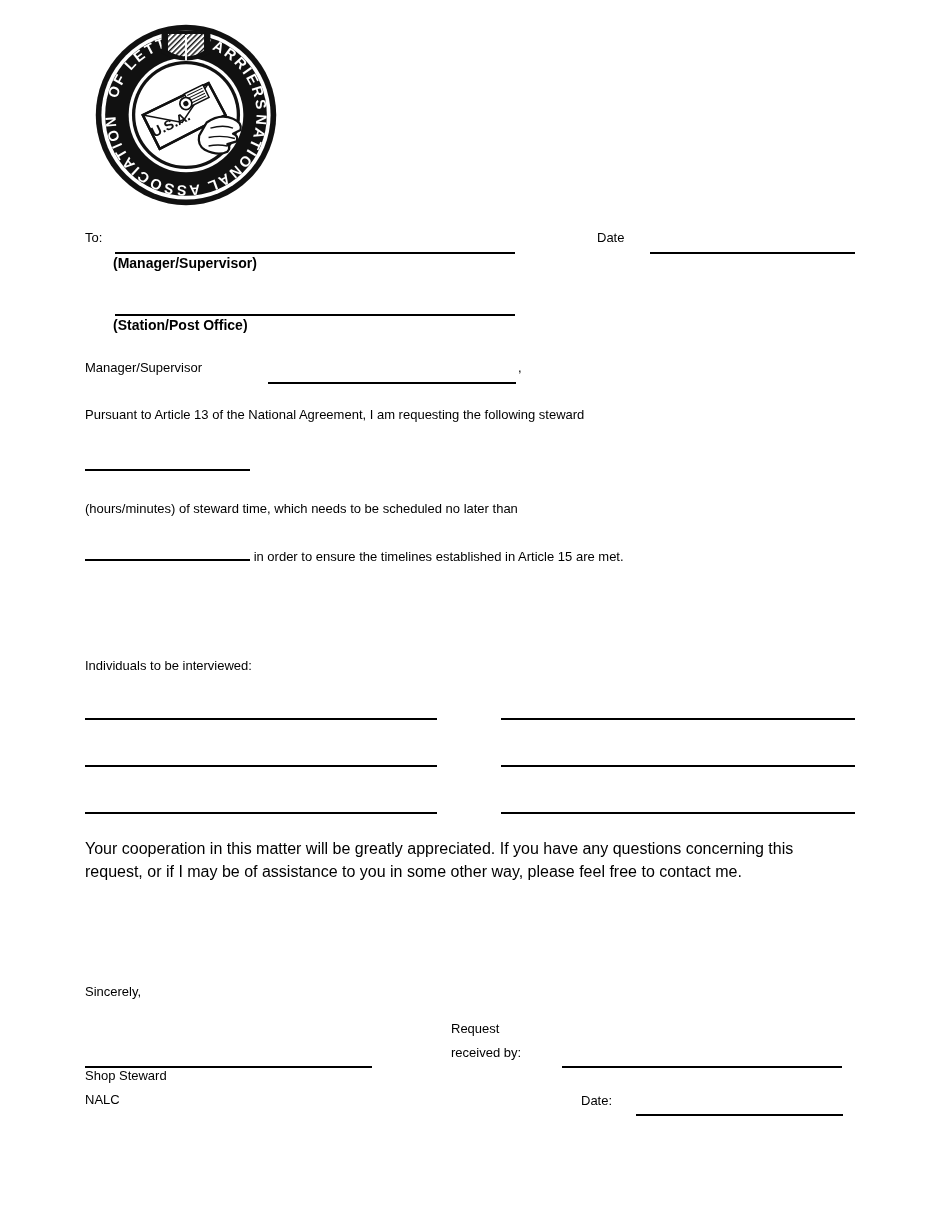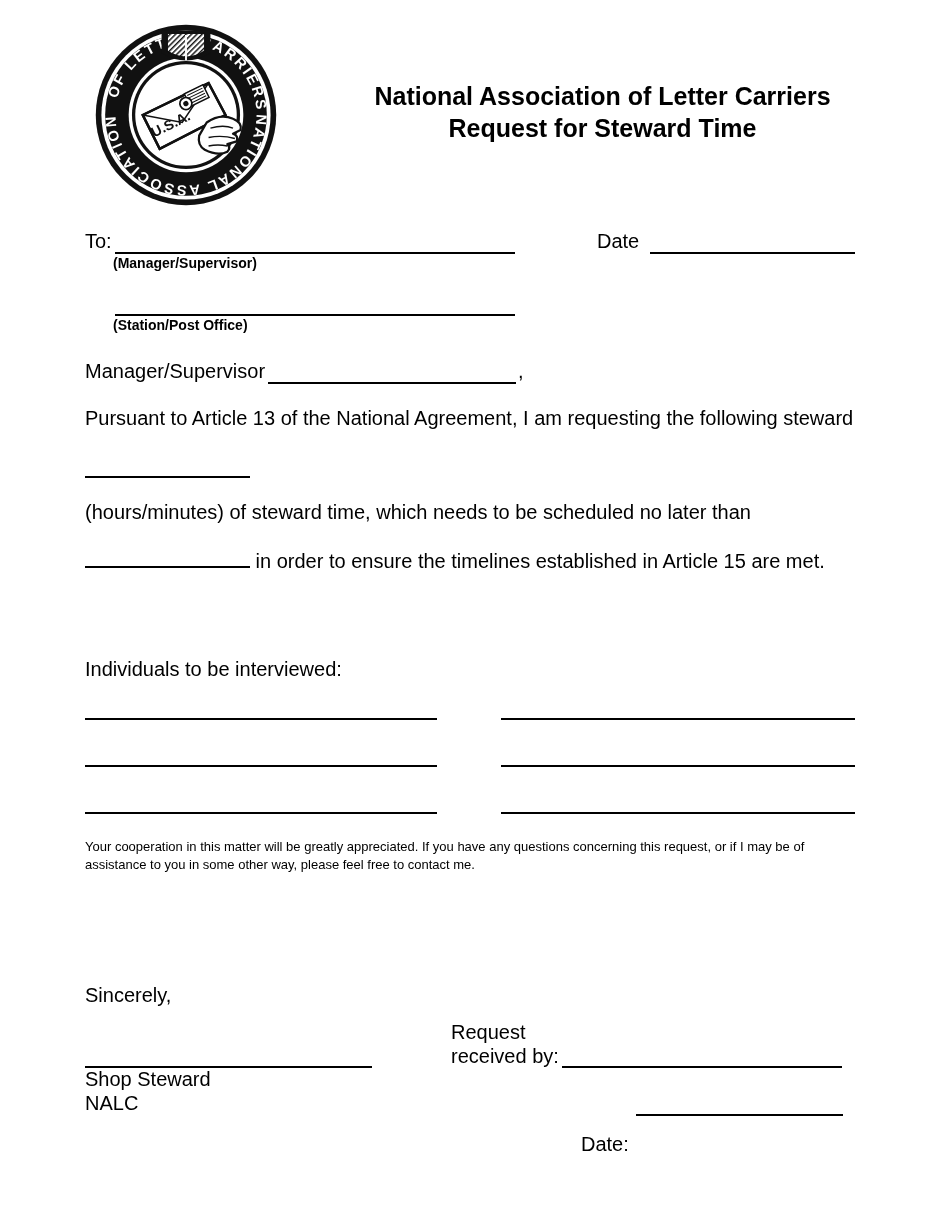--- a/index.html
+++ b/index.html
@@ -47,34 +47,34 @@
   }
 
   
   .rule {
     position: absolute;
     height: 0;
     border-bottom: 2px solid #000;
   }
   .body-text {
     position: absolute;
-    font-size: 20px;
+    font-size: 13px;
     line-height: 1.0;
     white-space: nowrap;
   }
   .small-label {
     position: absolute;
     font-size: 14px;
     line-height: 1.0;
     white-space: nowrap;
     font-weight: bold;
   }
   .para {
     position: absolute;
-    font-size: 13px;
+    font-size: 16px;
     line-height: 1.42;
   }
   .inline-blank {
     display: inline-block;
     border-bottom: 2px solid #000;
     vertical-align: baseline;
     height: 0.95em;
   }
 </style>
 </head>
@@ -134,24 +134,20 @@
           <path d="M 122,104 Q 136,94 150,100 Q 160,104 158,112 L 150,116
                    Q 156,118 154,124 L 144,127 Q 148,131 144,135
                    Q 134,140 120,133 Q 112,128 114,118 Z" fill="#ffffff" stroke="#111111" stroke-width="2.4" stroke-linejoin="round"></path>
           <path d="M 126,110 Q 140,106 150,110" fill="none" stroke="#111111" stroke-width="1.5"></path>
           <path d="M 124,120 Q 138,117 152,121" fill="none" stroke="#111111" stroke-width="1.5"></path>
           <path d="M 124,129 Q 134,127 144,129" fill="none" stroke="#111111" stroke-width="1.5"></path>
         </g>
       </svg>
     </div>
 
-    <div class="doc-title">
-      <div>National Association of Letter Carriers</div>
-      <div>Request for Steward Time</div>
-    </div>
   </div>
 
   <div class="body-text" style="left:85px; top:231px;">To:</div>
   <div class="rule" style="left:115px; top:252px; width:400px;"></div>
   <div class="small-label" style="left:113px; top:256px;">(Manager/Supervisor)</div>
 
   <div class="body-text" style="left:597px; top:231px;">Date</div>
   <div class="rule" style="left:650px; top:252px; width:205px;"></div>
 
   <div class="rule" style="left:115px; top:314px; width:400px;"></div>
@@ -191,16 +187,16 @@
   <div class="body-text" style="left:85px; top:985px;">Sincerely,</div>
 
   <div class="rule" style="left:85px; top:1066px; width:287px;"></div>
   <div class="body-text" style="left:85px; top:1069px;">Shop Steward</div>
   <div class="body-text" style="left:85px; top:1093px;">NALC</div>
 
   <div class="body-text" style="left:451px; top:1022px;">Request</div>
   <div class="body-text" style="left:451px; top:1046px;">received by:</div>
   <div class="rule" style="left:562px; top:1066px; width:280px;"></div>
 
-  <div class="body-text" style="left:581px; top:1094px;margin-top:40px;">Date:</div>
+  <div class="body-text" style="left:581px; top:1094px;">Date:</div>
   <div class="rule" style="left:636px; top:1114px; width:207px;"></div>
 
 </div>
 
 </body></html>

